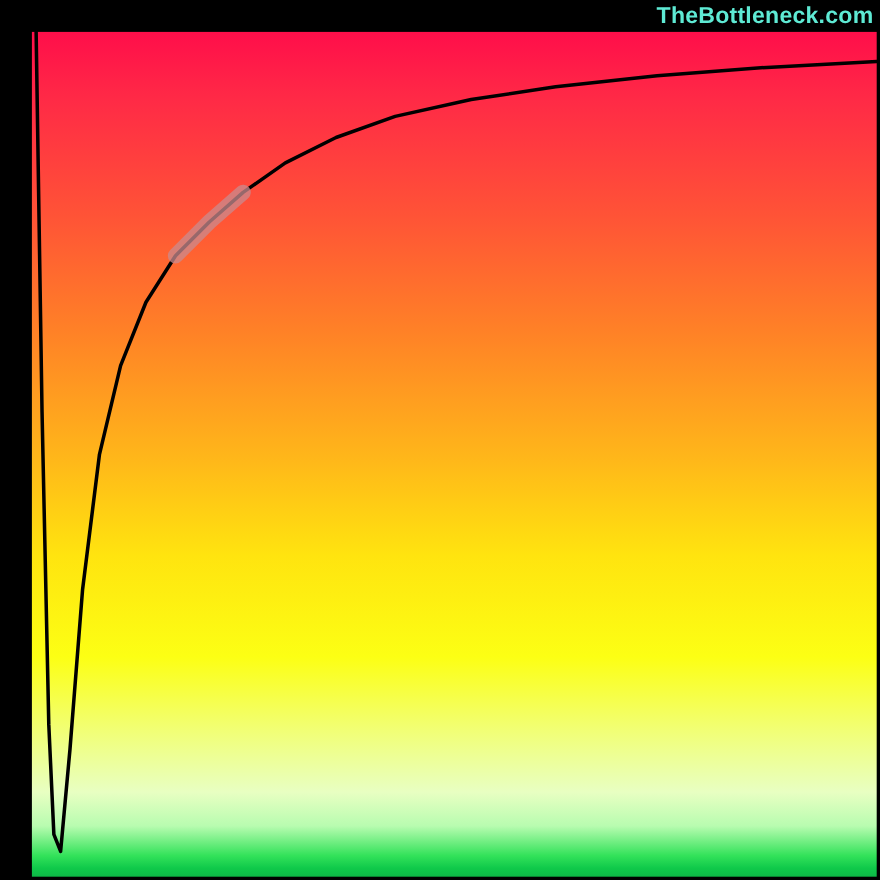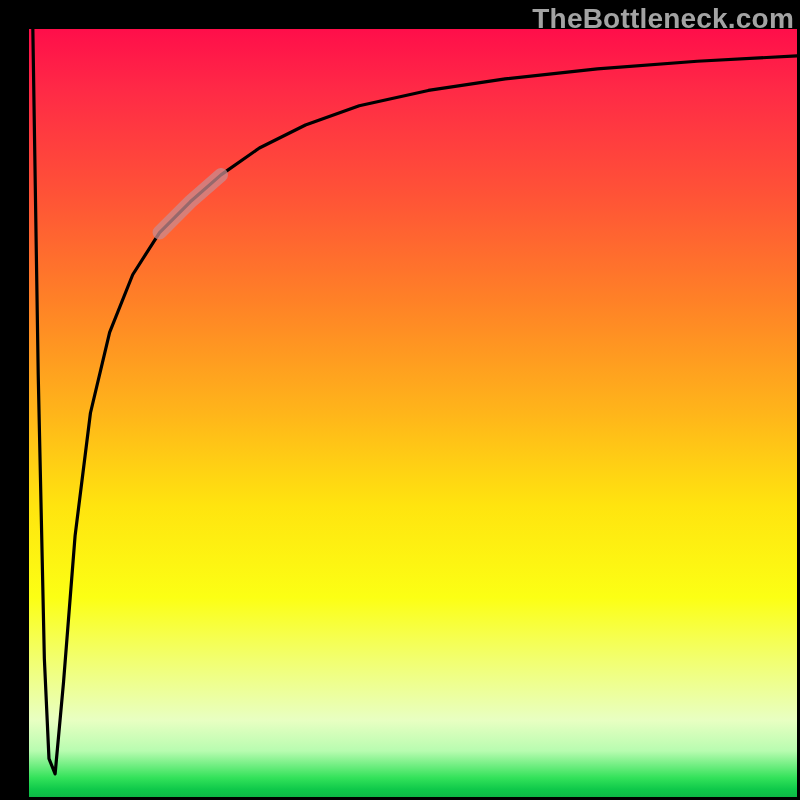--- a/index.html
+++ b/index.html
@@ -38,23 +38,23 @@
       #b8fcb0 94%,
       #33e25a 97.5%,
       #0fc94a 99%,
       #0db846 100%
     );
   }
   .watermark {
     position: absolute;
     top: 3px;
     right: 6px;
-    font-size: 28px;
+    font-size: 21px;
     font-weight: 600;
-    color: #a3a3a3;
+    color: #5eead4;
     letter-spacing: 0.2px;
     user-select: none;
   }
   svg.curve {
     position: absolute;
     left: 29px;
     top: 29px;
     width: 768px;
     height: 768px;
     overflow: visible;

